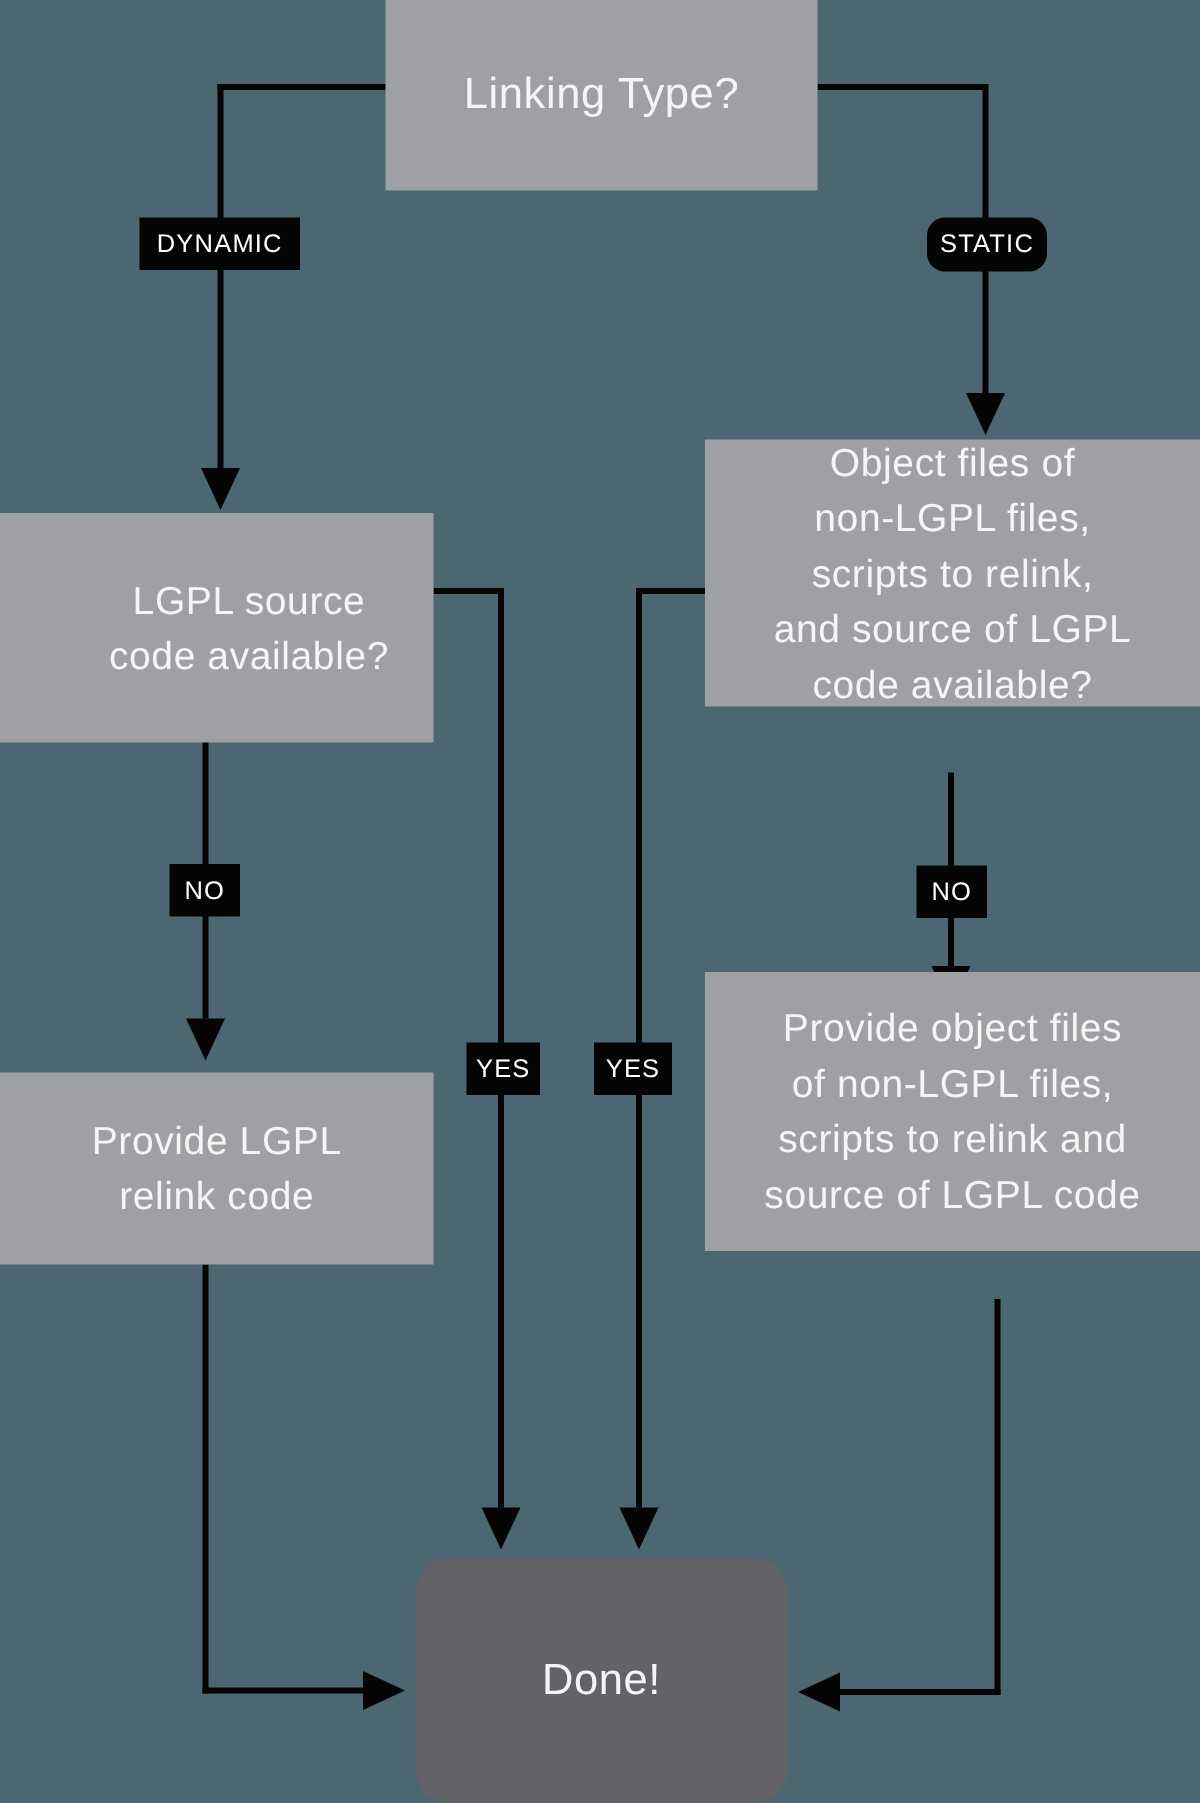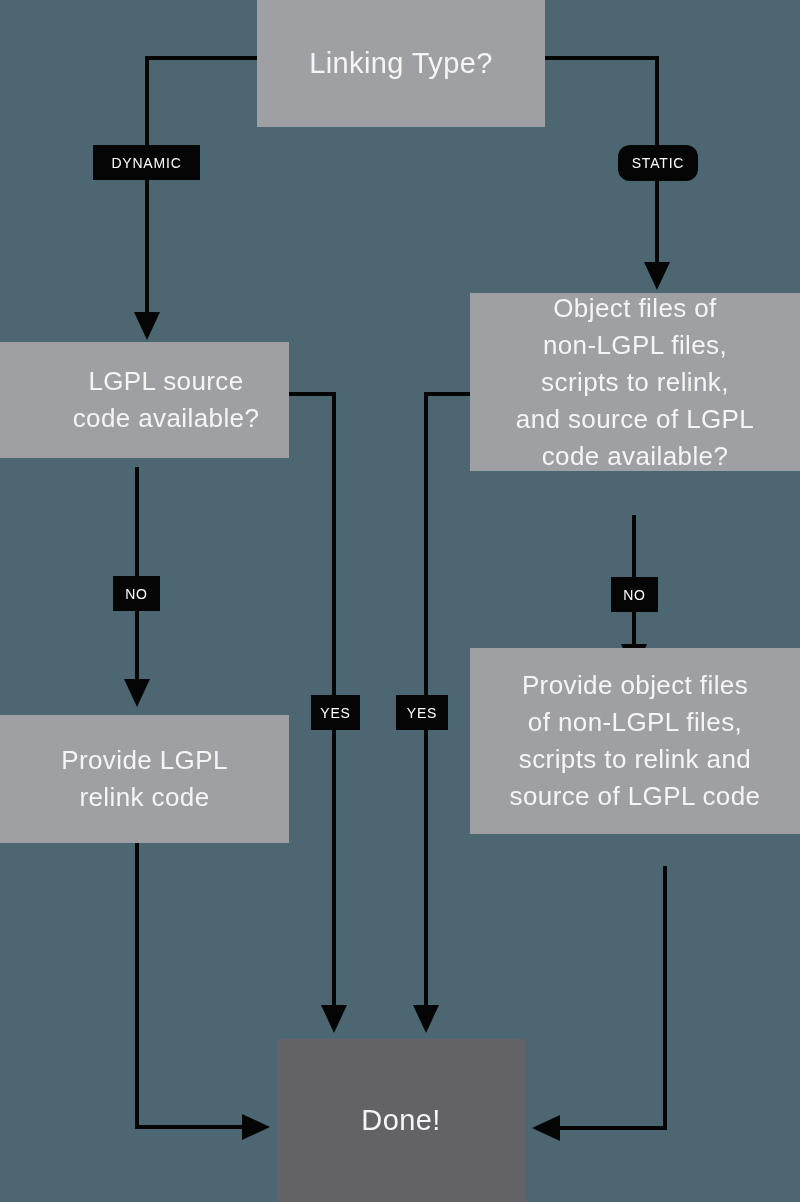--- a/index.html
+++ b/index.html
@@ -22,21 +22,21 @@
     box-sizing:border-box;
   }
   .node.decision,.node.action{font-size:26px;line-height:37px;}
   .node.terminal{font-size:29px;}
   .node.start{font-size:29px;}
   .edge-label{
     position:absolute;
     display:flex;align-items:center;justify-content:center;
     background:var(--line,#050505);
     color:#ffffff;
-    font-size:14px;
+    font-size:17px;
     font-weight:400;
     letter-spacing:.8px;
     white-space:nowrap;
   }
   .line{position:absolute;background:var(--line,#050505);}
   .arrow{position:absolute;width:0;height:0;}
   .arrow.down{border-left:13px solid transparent;border-right:13px solid transparent;border-top:28px solid var(--line,#050505);}
   .arrow.right{border-top:13px solid transparent;border-bottom:13px solid transparent;border-left:28px solid var(--line,#050505);}
   .arrow.left{border-top:13px solid transparent;border-bottom:13px solid transparent;border-right:28px solid var(--line,#050505);}
 </style>
@@ -70,38 +70,38 @@
 
   <div class="line" style="left:632px;top:515px;width:4px;height:129px;"></div>
   <div class="arrow down" style="left:621px;top:644px;"></div>
 
   <div class="line" style="left:663px;top:866px;width:4px;height:264px;"></div>
   <div class="line" style="left:560px;top:1126px;width:107px;height:4px;"></div>
   <div class="arrow left" style="left:532px;top:1115px;"></div>
 
   <div class="node start" style="left:257px;top:0;width:288px;height:127px;">Linking Type?</div>
 
-  <div class="node decision" style="left:0;top:342px;width:289px;height:116px;padding-left:43px;">LGPL source
+  <div class="node decision" style="left:0;top:342px;width:289px;height:153px;padding-left:43px;">LGPL source
 code available?</div>
 
   <div class="node decision" style="left:470px;top:293px;width:330px;height:178px;">Object files of
 non-LGPL files,
 scripts to relink,
 and source of LGPL
 code available?</div>
 
   <div class="node action" style="left:0;top:715px;width:289px;height:128px;">Provide LGPL
 relink code</div>
 
   <div class="node action" style="left:470px;top:648px;width:330px;height:186px;">Provide object files
 of non-LGPL files,
 scripts to relink and
 source of LGPL code</div>
 
-  <div class="node terminal" style="left:277px;top:1039px;width:248px;height:163px;background:var(--terminal-fill,#636266);">Done!</div>
+  <div class="node terminal" style="left:277px;top:1039px;width:248px;height:163px;background:var(--terminal-fill,#636266);border-radius:22px;">Done!</div>
 
   <div class="edge-label" style="left:93px;top:145px;width:107px;height:35px;">DYNAMIC</div>
 
   <div class="edge-label" style="left:618px;top:145px;width:80px;height:36px;border-radius:12px;">STATIC</div>
 
   <div class="edge-label" style="left:113px;top:576px;width:47px;height:35px;">NO</div>
 
   <div class="edge-label" style="left:611px;top:577px;width:47px;height:35px;">NO</div>
 
   <div class="edge-label" style="left:311px;top:695px;width:49px;height:35px;">YES</div>

